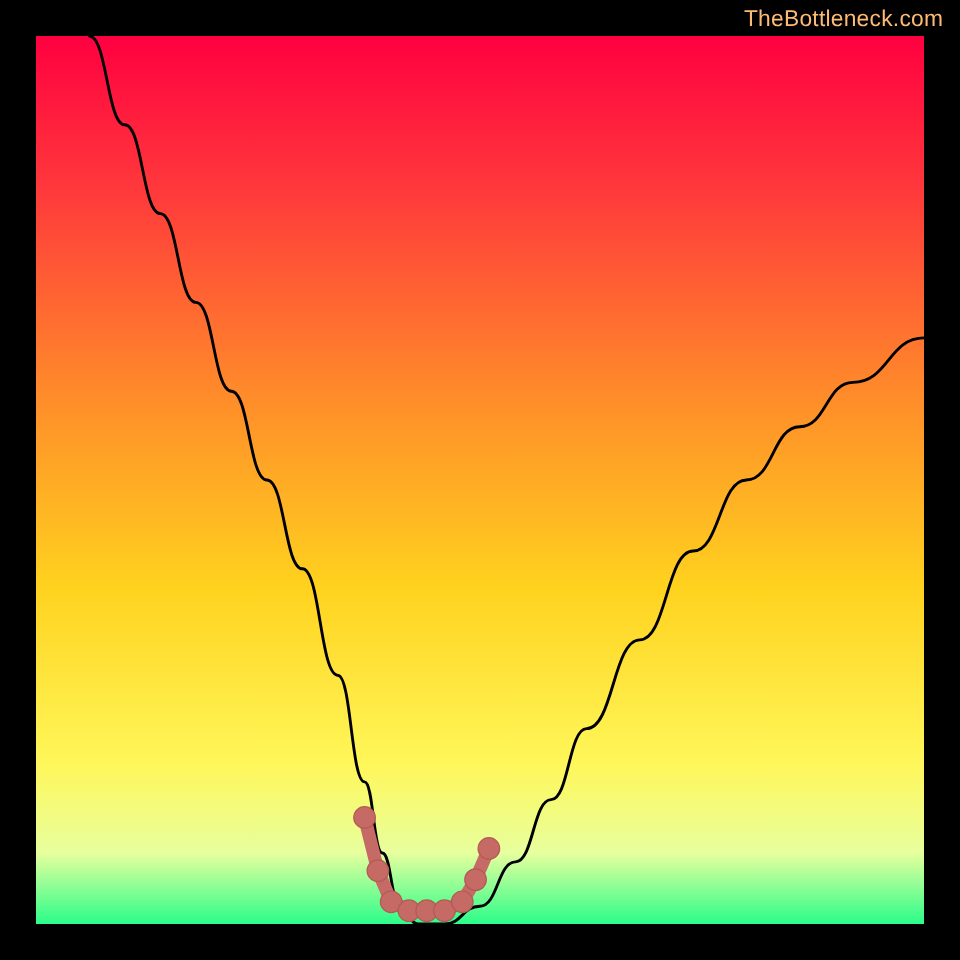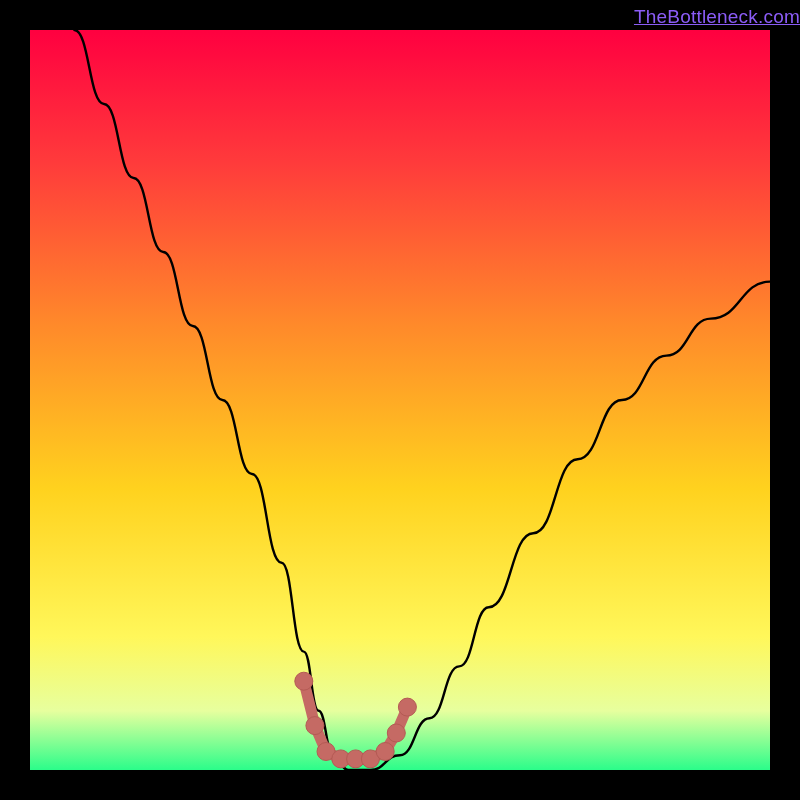--- a/index.html
+++ b/index.html
@@ -12,28 +12,27 @@
   }
   .stage {
     position: relative;
     width: 800px;
     height: 800px;
     background: #000000;
   }
   .watermark {
     position: absolute;
     top: 6px;
-    right: 0;
+    right: 14px;
     font-family: Arial, Helvetica, sans-serif;
     font-size: 19px;
-    color: #8b5cf6;
+    color: #fdba74;
     letter-spacing: 0.2px;
     z-index: 20;
     user-select: none;
-    text-decoration: underline;
   }
   svg.plot {
     position: absolute;
     top: 0;
     left: 0;
   }
 </style>
 </head>
 <body>
 <div class="stage">

